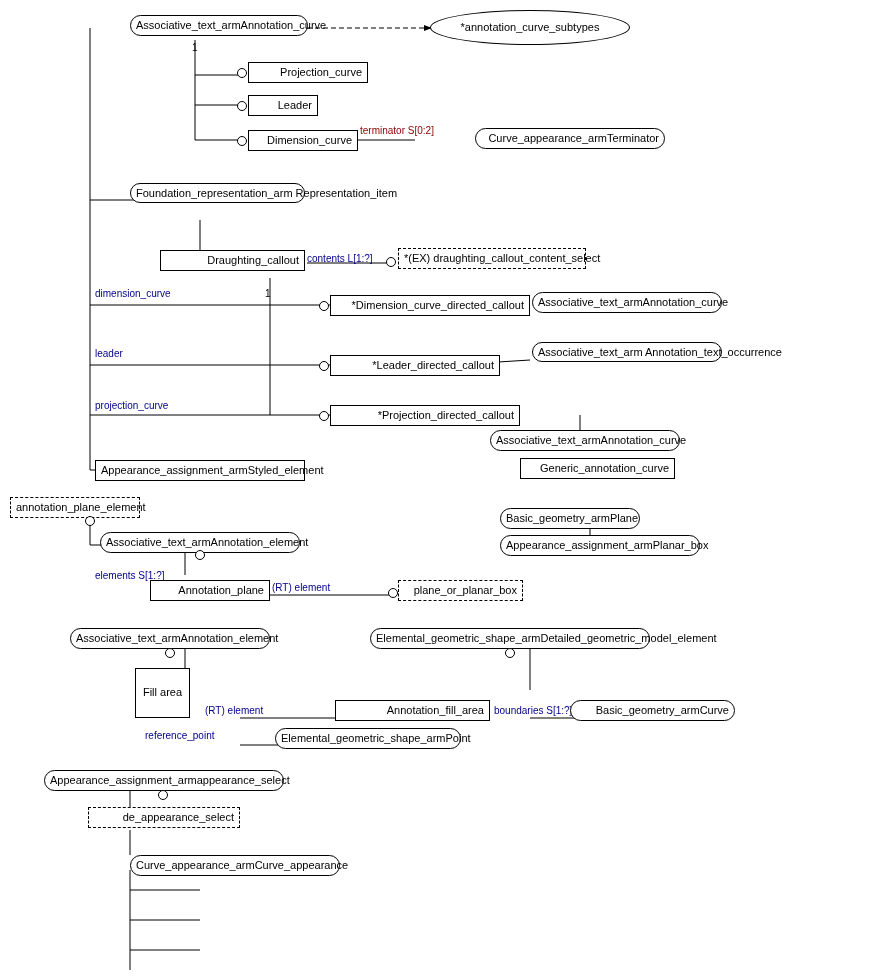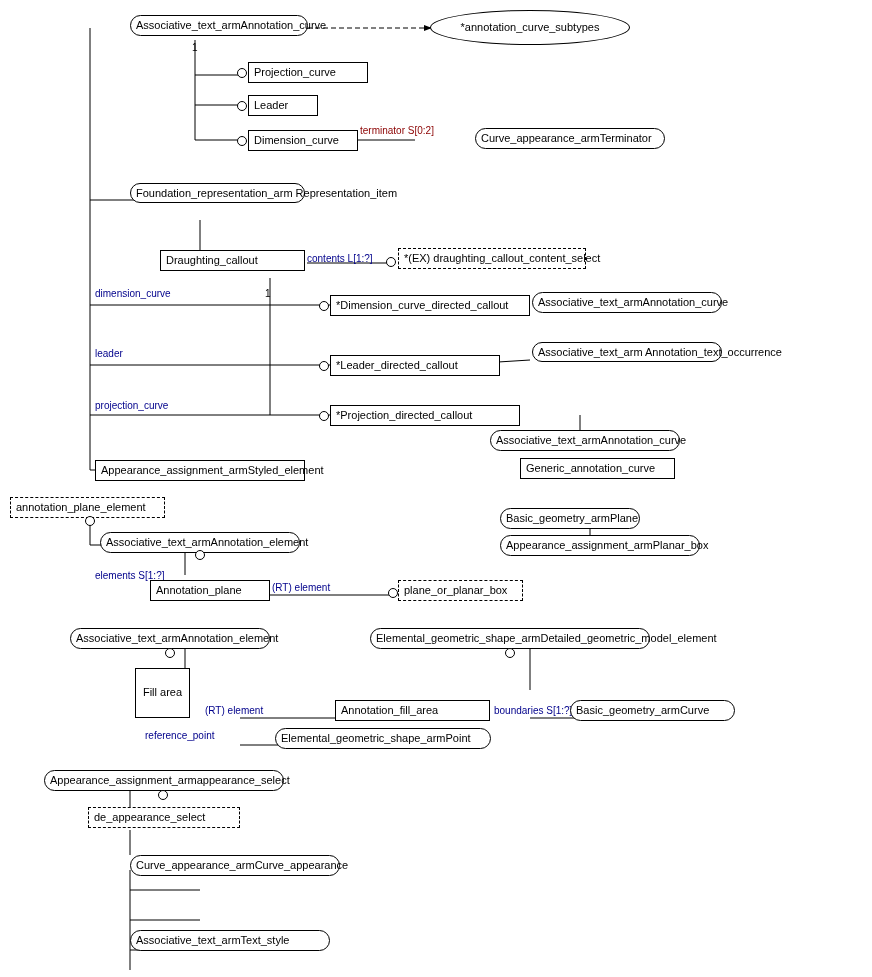--- a/index.html
+++ b/index.html
@@ -13,21 +13,21 @@
     }
     .diagram {
       position: relative;
       width: 872px;
       height: 977px;
     }
     .box {
       position: absolute;
       border: 1px solid #000;
       background: #fff;
-      text-align: left;
+      text-align: right;
       padding: 2px 5px;
       white-space: nowrap;
       line-height: 1.4;
     }
     .box.rounded {
       border-radius: 12px;
     }
     .box.dashed {
       border: 1px dashed #000;
     }
@@ -194,21 +194,21 @@
 
   <div class="box" style="left:330px; top:405px; width:190px;">*Projection_directed_callout</div>
   <div style="position:absolute; left:319px; top:411px; width:10px; height:10px; border-radius:50%; border:1px solid #000; background:#fff;"></div>
 
   <div class="box rounded" style="left:490px; top:430px; width:190px;">Associative_text_armAnnotation_curve</div>
 
   <div class="box" style="left:520px; top:458px; width:155px;">Generic_annotation_curve</div>
 
   <div class="box" style="left:95px; top:460px; width:210px;">Appearance_assignment_armStyled_element</div>
 
-  <div class="box dashed" style="left:10px; top:497px; width:155px;">annotation_plane_element</div>
+  <div class="box dashed" style="left:10px; top:497px; width:130px;">annotation_plane_element</div>
 
   <div style="position:absolute; left:85px; top:516px; width:10px; height:10px; border-radius:50%; border:1px solid #000; background:#fff;"></div>
 
   <div class="box rounded" style="left:500px; top:508px; width:140px;">Basic_geometry_armPlane</div>
 
   <div class="box rounded" style="left:500px; top:535px; width:200px;">Appearance_assignment_armPlanar_box</div>
 
   <div class="box rounded" style="left:100px; top:532px; width:200px;">Associative_text_armAnnotation_element</div>
 
   <div style="position:absolute; left:195px; top:550px; width:10px; height:10px; border-radius:50%; border:1px solid #000; background:#fff;"></div>
@@ -236,26 +236,25 @@
   <div class="label blue" style="left:205px; top:705px;">(RT) element</div>
 
   <div class="box" style="left:335px; top:700px; width:155px;">Annotation_fill_area</div>
 
   <div class="label blue" style="left:494px; top:705px;">boundaries S[1:?]</div>
 
   <div class="box rounded" style="left:570px; top:700px; width:165px;">Basic_geometry_armCurve</div>
 
   <div class="label blue" style="left:145px; top:730px;">reference_point</div>
 
-  <div class="box rounded" style="left:275px; top:728px; width:216px;">Elemental_geometric_shape_armPoint</div>
+  <div class="box rounded" style="left:275px; top:728px; width:186px;">Elemental_geometric_shape_armPoint</div>
 
   <div class="box rounded" style="left:44px; top:770px; width:240px;">Appearance_assignment_armappearance_select</div>
 
   <div style="position:absolute; left:158px; top:790px; width:10px; height:10px; border-radius:50%; border:1px solid #000; background:#fff;"></div>
 
   <div class="box dashed" style="left:88px; top:807px; width:152px;">de_appearance_select</div>
 
   <div class="box rounded" style="left:130px; top:855px; width:210px;">Curve_appearance_armCurve_appearance</div>
 
 
-  <div class="box rounded" style="left:130px; top:930px; width:200px;">Associative_text_armText_style</div>
 
 </div>
 
 </body></html>

